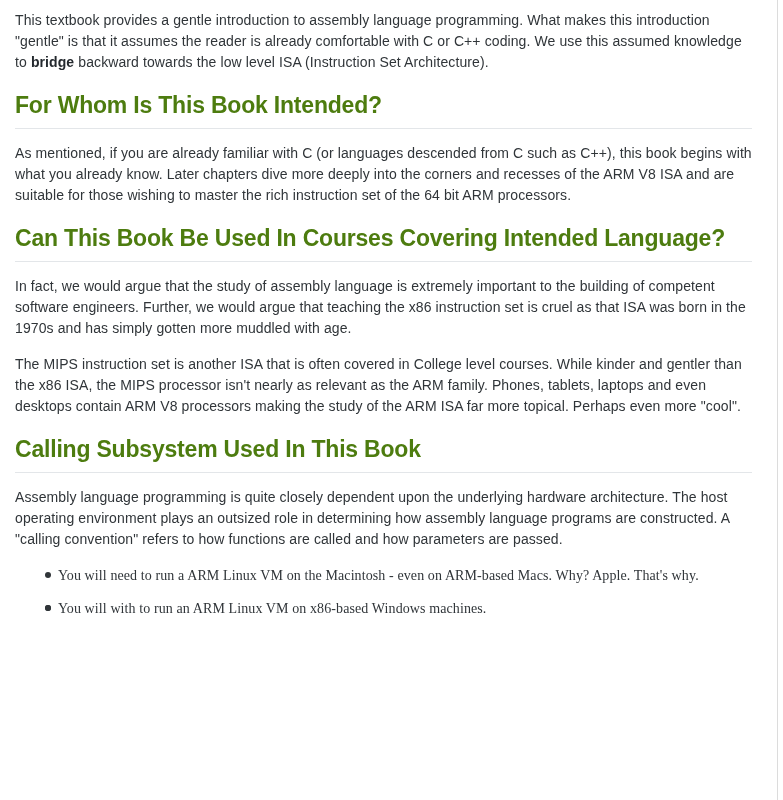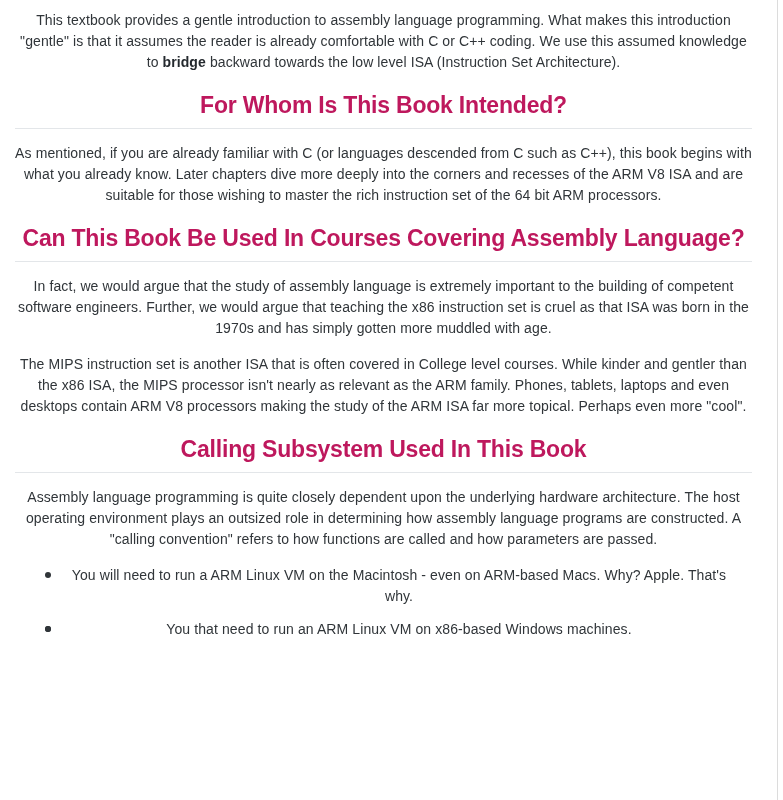--- a/index.html
+++ b/index.html
@@ -1,15 +1,15 @@
 <!DOCTYPE html>
 <html><head>
 <meta charset="utf-8">
 <style>
-  * { margin: 0; padding: 0; box-sizing: border-box; text-align: center; }
+  * { margin: 0; padding: 0; box-sizing: border-box; }
   html, body { background: #ffffff; }
   body {
     width: 783px;
     height: 800px;
     font-family: "Liberation Sans", "DejaVu Sans", sans-serif;
     color: #303539;
     overflow: hidden;
   }
   .page {
     position: relative;
@@ -27,28 +27,29 @@
     margin: 0 0 15px 0;
     letter-spacing: 0.1px;
   }
   p b { font-weight: bold; color: #24292e; }
   p i { font-style: italic; }
   h2 {
     font-size: 23px;
     line-height: 28px;
     font-weight: 600;
     letter-spacing: -0.2px;
-    color: #be185d;
+    color: #4d7c0f;
     margin: 18px 0 14px 0;
     padding-bottom: 9px;
     border-bottom: 1px solid #e3e6e9;
   }
   ul.list {
     list-style: none;
     margin: 4px 12px 15px 0;
+    font-family: Liberation Serif, serif;
   }
   ul.list li {
     position: relative;
     font-size: 14px;
     line-height: 21px;
     letter-spacing: 0.1px;
     padding-left: 43px;
     margin-bottom: 12px;
   }
   .bullet-dot {
@@ -67,27 +68,27 @@
 
 <div class="page">
   <div class="content">
 
     <p><span>This textbook provides a gentle introduction to assembly language programming. What makes this introduction "gentle" is that it assumes the reader is already comfortable with C or C++ coding. We use this assumed knowledge to </span><b>bridge</b><span> backward towards the low level ISA (Instruction Set Architecture).</span></p>
 
 
     <h2>For Whom Is This Book Intended?</h2>
     <p>As mentioned, if you are already familiar with C (or languages descended from C such as C++), this book begins with what you already know. Later chapters dive more deeply into the corners and recesses of the ARM V8 ISA and are suitable for those wishing to master the rich instruction set of the 64 bit ARM processors.</p>
 
-    <h2>Can This Book Be Used In Courses Covering Assembly Language?</h2>
+    <h2>Can This Book Be Used In Courses Covering Intended Language?</h2>
     <p>In fact, we would argue that the study of assembly language is extremely important to the building of competent software engineers. Further, we would argue that teaching the x86 instruction set is cruel as that ISA was born in the 1970s and has simply gotten more muddled with age.</p>
     <p>The MIPS instruction set is another ISA that is often covered in College level courses. While kinder and gentler than the x86 ISA, the MIPS processor isn't nearly as relevant as the ARM family. Phones, tablets, laptops and even desktops contain ARM V8 processors making the study of the ARM ISA far more topical. Perhaps even more "cool".</p>
 
     <h2>Calling Subsystem Used In This Book</h2>
     <p>Assembly language programming is quite closely dependent upon the underlying hardware architecture. The host operating environment plays an outsized role in determining how assembly language programs are constructed. A "calling convention" refers to how functions are called and how parameters are passed.</p>
 
     <ul class="list">
       <li><span class="bullet-dot"></span><span>You will need to run a ARM Linux VM on the Macintosh - even on ARM-based Macs. Why? Apple. That's why.</span></li>
       <li><span class="bullet-dot"></span></li>
-      <li><span class="bullet-dot"></span><span>You that need to run an ARM Linux VM on x86-based Windows machines.</span></li>
+      <li><span class="bullet-dot"></span><span>You will with to run an ARM Linux VM on x86-based Windows machines.</span></li>
     </ul>
 
   </div>
 </div>
 
 </body></html>

